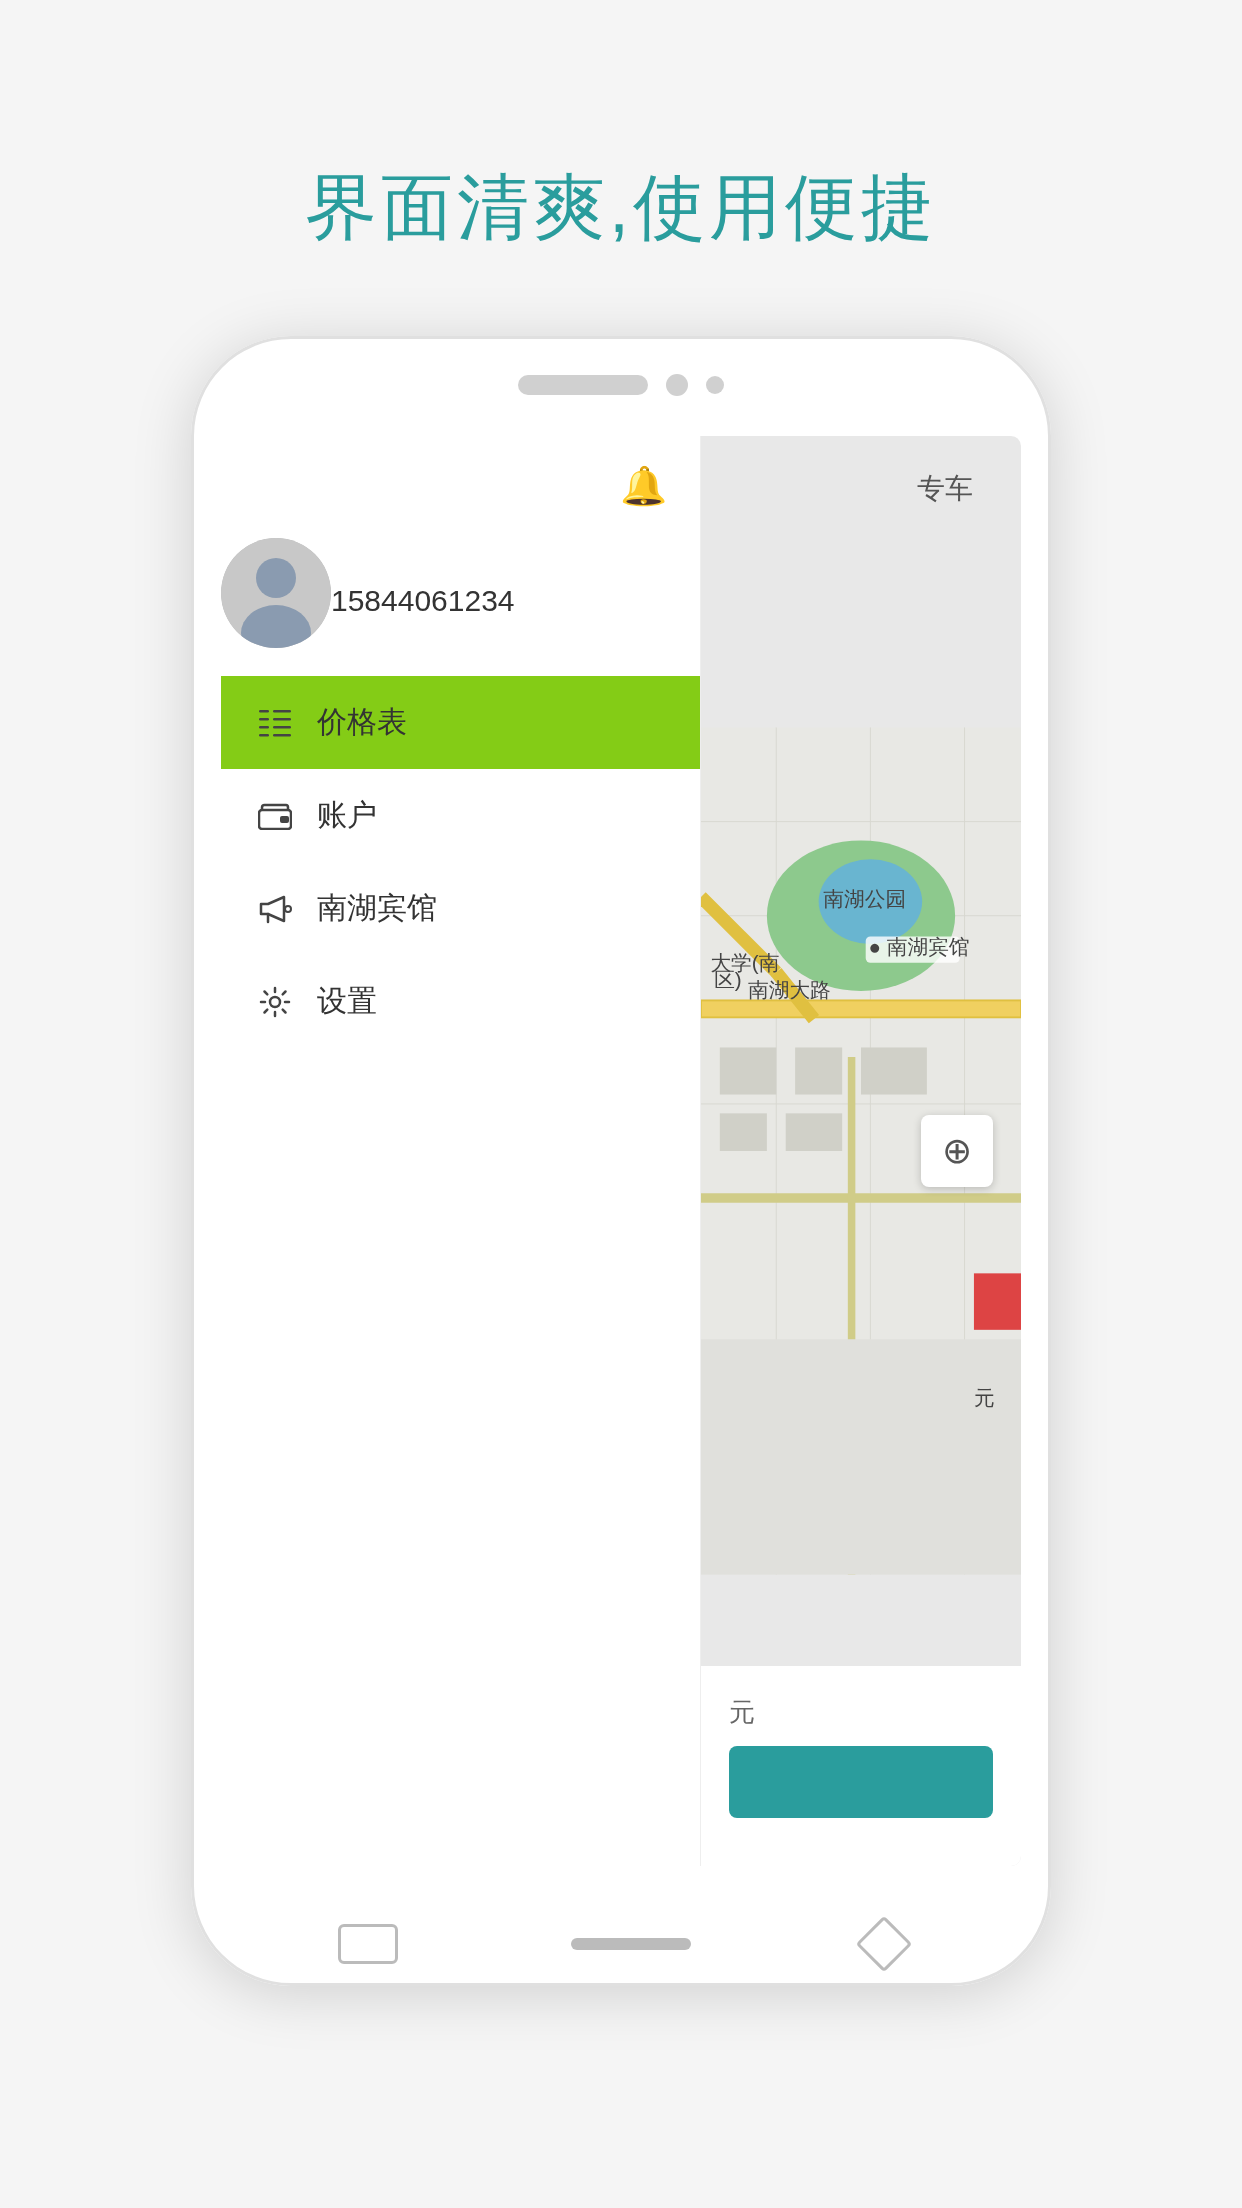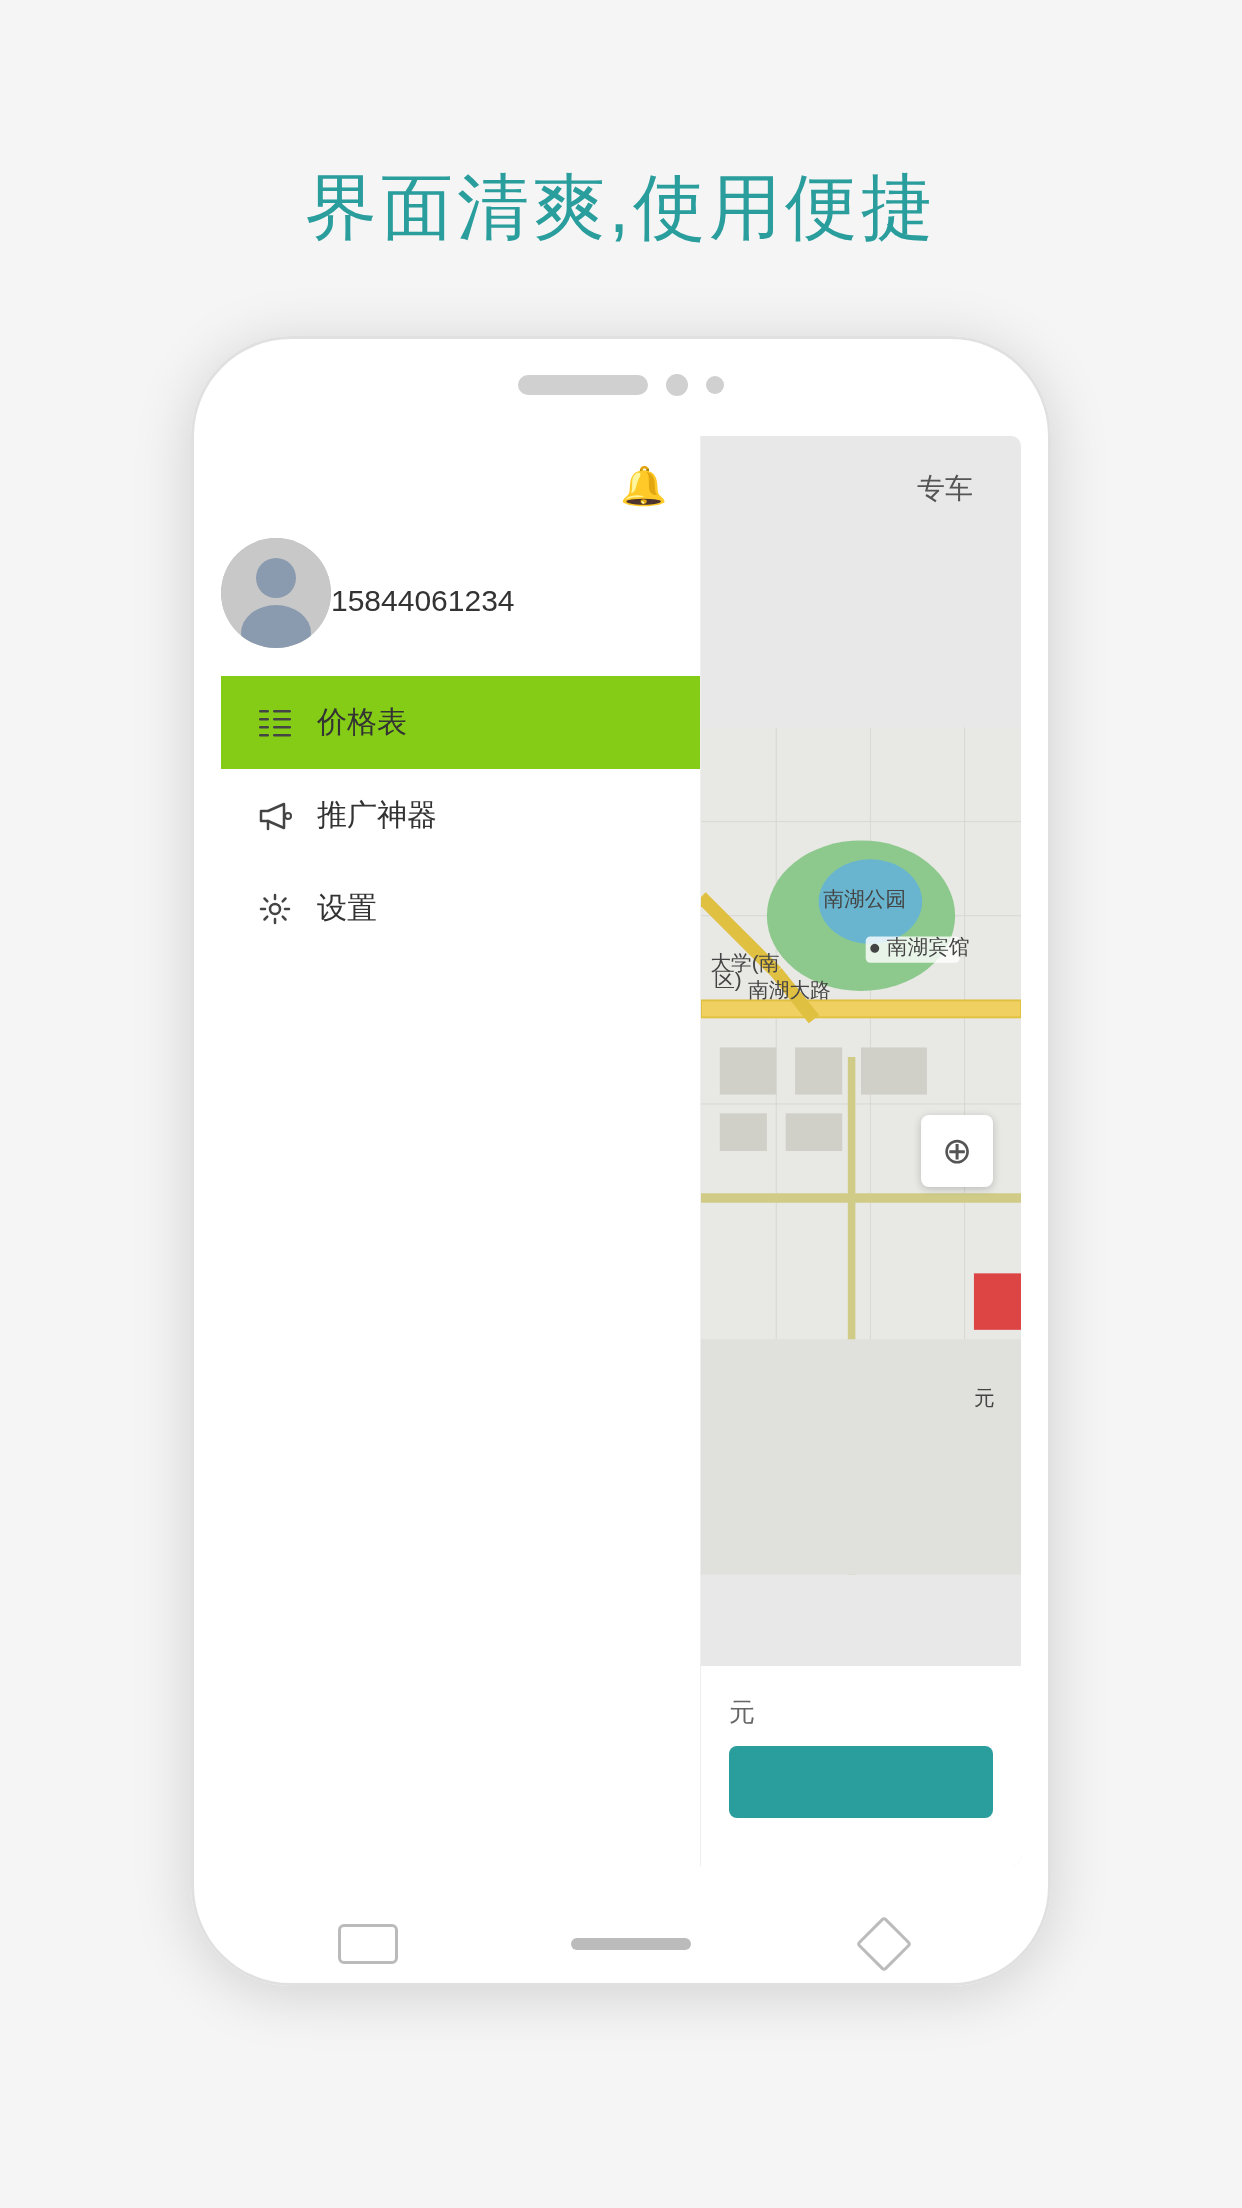--- a/index.html
+++ b/index.html
@@ -332,33 +332,43 @@
                 <rect x="14" y="9" width="18" height="2.5" rx="1.2" fill="#444"></rect>
                 <rect x="0" y="17" width="10" height="2.5" rx="1.2" fill="#444"></rect>
                 <rect x="14" y="17" width="18" height="2.5" rx="1.2" fill="#444"></rect>
                 <rect x="0" y="25" width="10" height="2.5" rx="1.2" fill="#444"></rect>
                 <rect x="14" y="25" width="18" height="2.5" rx="1.2" fill="#444"></rect>
               </svg>
             </span>
             <span class="menu-label">价格表</span>
           </div>
 
+          <div class="menu-item">
+            <span class="menu-icon">
+              <svg width="34" height="28" viewBox="0 0 34 28" fill="none" xmlns="http://www.w3.org/2000/svg">
+                <rect x="1" y="8" width="32" height="19" rx="3" fill="none" stroke="#444" stroke-width="2.5"></rect>
+                <path d="M4 8V5.5C4 4 5 3 6.5 3H28C29.5 3 30 4 30 5.5V8" stroke="#444" stroke-width="2.5"></path>
+                <rect x="22" y="14" width="9" height="7" rx="2" fill="#444"></rect>
+              </svg>
+            </span>
+            <span class="menu-label">账户</span>
+          </div>
 
 
 
 
           <div class="menu-item">
             <span class="menu-icon">
               <svg width="34" height="30" viewBox="0 0 34 30" fill="none" xmlns="http://www.w3.org/2000/svg">
                 <path d="M3 10H10L26 3V27L10 20H3V10Z" fill="none" stroke="#444" stroke-width="2.5" stroke-linejoin="round"></path>
                 <path d="M10 20V28" stroke="#444" stroke-width="2.5" stroke-linecap="round"></path>
                 <circle cx="30" cy="15" r="3" fill="none" stroke="#444" stroke-width="2"></circle>
               </svg>
             </span>
-            <span class="menu-label">推广神器</span>
+            <span class="menu-label">南湖宾馆</span>
           </div>
 
 
           <div class="menu-item">
             <span class="menu-icon">
               <svg width="32" height="32" viewBox="0 0 32 32" fill="none" xmlns="http://www.w3.org/2000/svg">
                 <circle cx="16" cy="16" r="5" fill="none" stroke="#444" stroke-width="2.5"></circle>
                 <path d="M16 2V6M16 26V30M2 16H6M26 16H30M5.5 5.5L8.3 8.3M23.7 23.7L26.5 26.5M5.5 26.5L8.3 23.7M23.7 8.3L26.5 5.5" stroke="#444" stroke-width="2.5" stroke-linecap="round"></path>
               </svg>
             </span>

